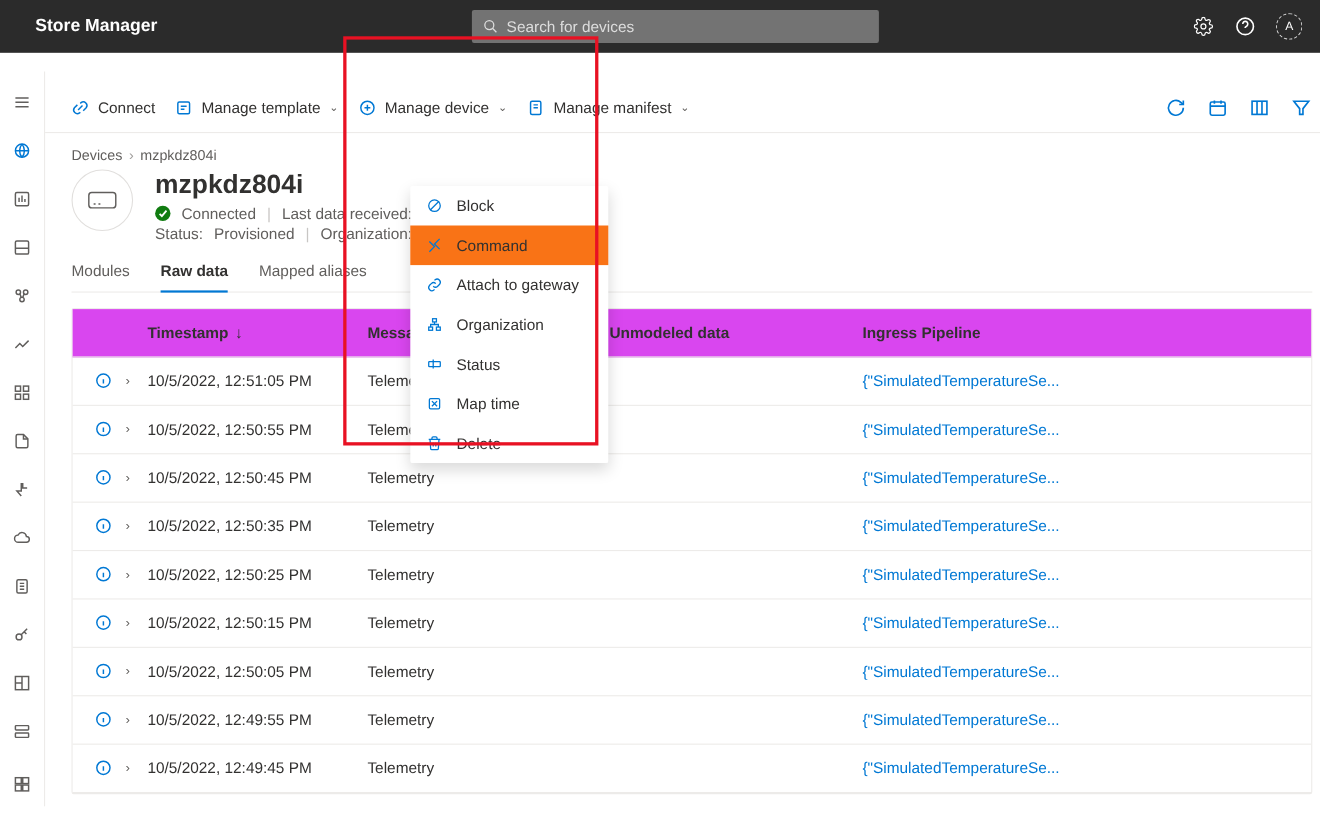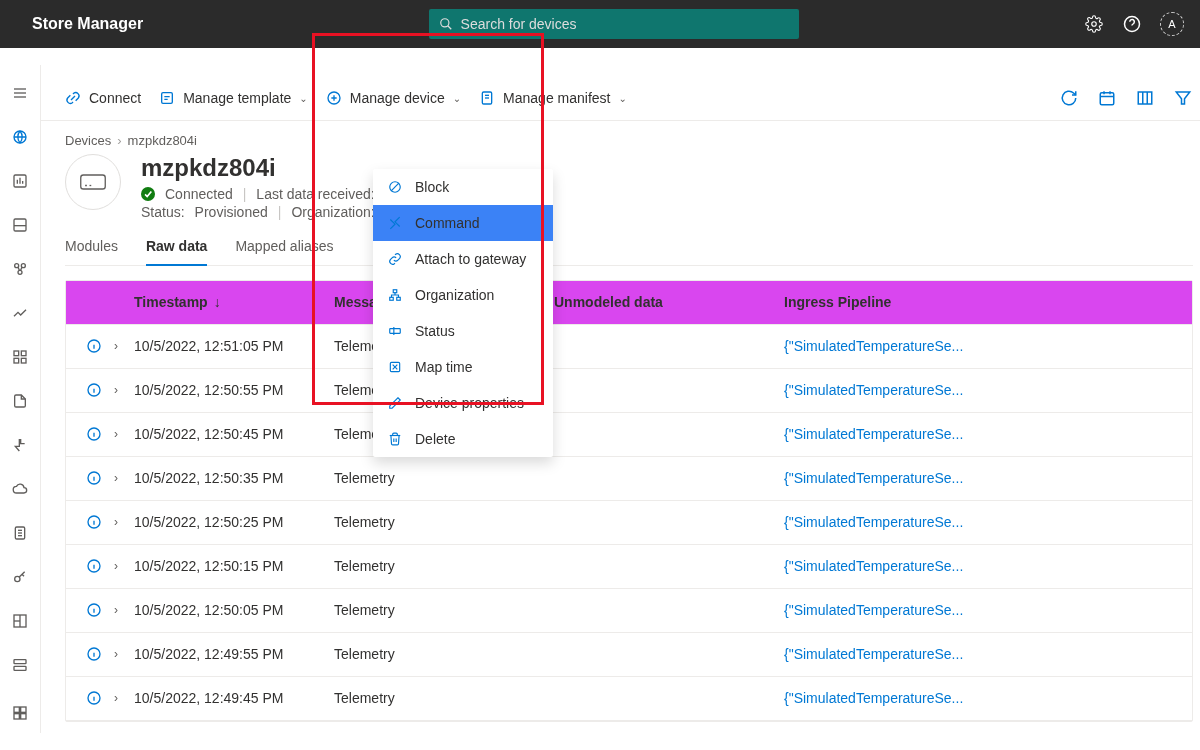--- a/index.html
+++ b/index.html
@@ -19,21 +19,21 @@
     background: #2b2b2b;
     color: #fff;
     display: flex;
     align-items: center;
     padding: 0 16px;
   }
   .topbar .title { font-size: 16px; font-weight: 600; margin-left: 16px; }
   .topbar .search {
     margin-left: auto;
     margin-right: auto;
-    background: #0f766e;
+    background: #737373;
     width: 370px;
     height: 30px;
     display: flex;
     align-items: center;
     padding: 0 10px;
     color: #ddd;
     border-radius: 2px;
   }
   .topbar .search svg { margin-right: 8px; }
   .topbar .actions { display: flex; align-items: center; gap: 18px; }
@@ -138,21 +138,21 @@
     border-radius:2px;
     z-index:50;
   }
   .dropdown .ditem {
     display:flex; align-items:center; gap:12px;
     padding: 10px 14px;
     cursor:pointer;
     color:#323130;
   }
   .dropdown .ditem:hover, .dropdown .ditem.hover {
-    background:#3b82f6;
+    background:#f97316;
   }
   .dropdown .dicon { width:16px; height:16px; color:#0078d4; display:flex; align-items:center; justify-content:center; }
 
   
   .highlight-box {
     position:absolute;
     border:3px solid #e81123;
     pointer-events:none;
     z-index:60;
   }
@@ -413,28 +413,20 @@
               <svg width="14" height="14" viewBox="0 0 24 24" stroke="currentColor" stroke-width="2" fill="none">
                 <rect x="4" y="4" width="16" height="16" rx="2"></rect>
                 <path d="M8 8l8 8M16 8l-8 8"></path>
               </svg>
             </span>
           <span>Map time</span>
         </div>
         <div class="ditem">
           <span class="dicon">
               <svg width="14" height="14" viewBox="0 0 24 24" stroke="currentColor" stroke-width="2" fill="none">
-                <path d="M17 3l4 4L7 21H3v-4z"></path>
-              </svg>
-            </span>
-          <span>Device properties</span>
-        </div>
-        <div class="ditem">
-          <span class="dicon">
-              <svg width="14" height="14" viewBox="0 0 24 24" stroke="currentColor" stroke-width="2" fill="none">
                 <polyline points="3 6 5 6 21 6"></polyline>
                 <path d="M19 6l-1 14a2 2 0 0 1-2 2H8a2 2 0 0 1-2-2L5 6"></path>
                 <path d="M10 11v6M14 11v6"></path>
                 <path d="M8 6V4a2 2 0 0 1 2-2h4a2 2 0 0 1 2 2v2"></path>
               </svg>
             </span>
           <span>Delete</span>
         </div>
       </div>
 

